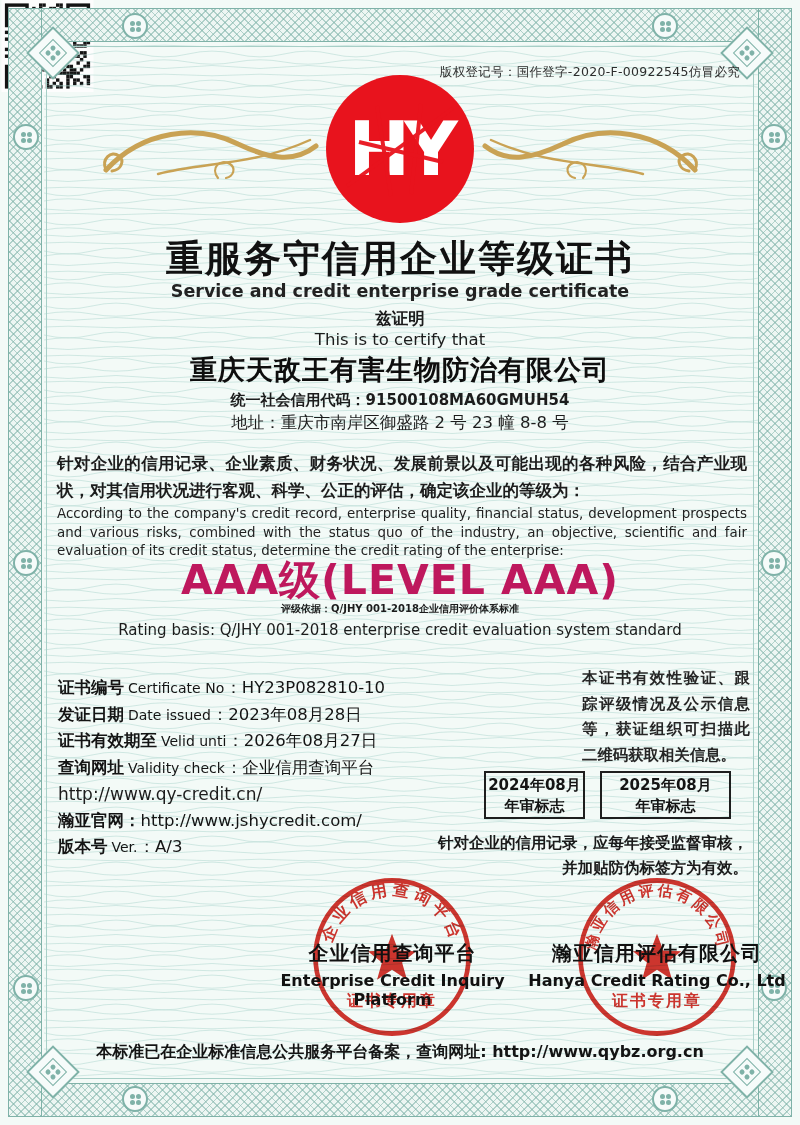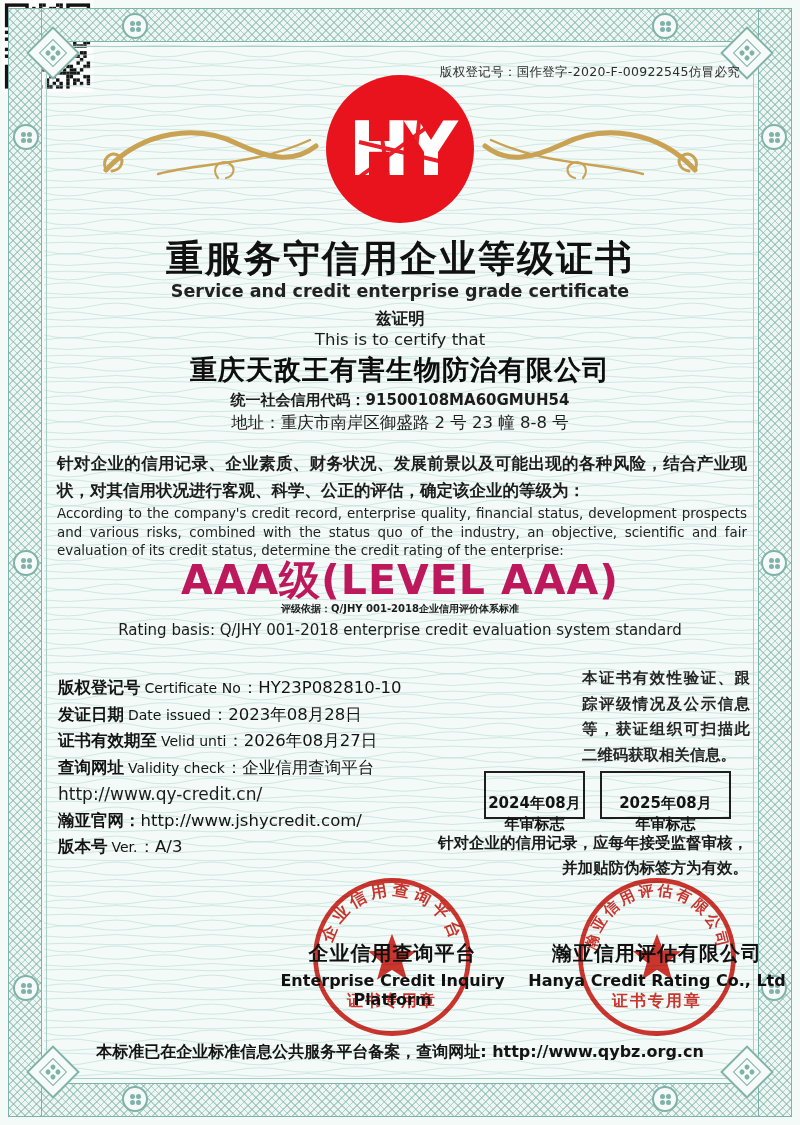--- a/index.html
+++ b/index.html
@@ -55,21 +55,21 @@
   .rating{top:553px;font-size:41px;font-weight:900;letter-spacing:1px}
   .basis-cn{top:602px;font-size:10px;font-weight:600}
   .basis-en{top:621px;font-size:15px;font-weight:500}
   .details{left:58px;top:675px;width:400px}
   .detail-line{font-size:16.5px;font-weight:700;line-height:26.5px;white-space:nowrap;color:#141414}
   .dl-en{font-size:14px;font-weight:400;margin-left:4px}
   .dl-val{font-weight:500;margin-left:1px}
   .detail-url{font-size:17px;font-weight:500;line-height:26.5px}
   .qr{left:469px;top:665px;width:95px;height:92px;z-index:3}
   .qr-note{left:582px;top:666px;width:168px;font-size:15.4px;font-weight:700;line-height:25.5px;text-align:justify;color:#262626}
-  .yearbox{position:absolute;z-index:3;border:2px solid #1e1e1e;text-align:center;font-size:15px;font-weight:600;line-height:21px;padding-top:20px;box-sizing:border-box;color:#141414}
+  .yearbox{position:absolute;z-index:3;border:2px solid #1e1e1e;text-align:center;font-size:15px;font-weight:600;line-height:21px;padding-top:2px;box-sizing:border-box;color:#141414}
   .yb1{left:484px;top:771px;width:101px;height:48px}
   .yb2{left:600px;top:771px;width:131px;height:48px}
   .annual-note{right:52px;top:831px;width:340px;text-align:right;font-size:15.5px;font-weight:600;line-height:25px;color:#1a1a1a}
   .seal{position:absolute;width:170px;height:170px;z-index:4;mix-blend-mode:multiply;opacity:.93}
   .seal.s1{left:307px;top:872px}
   .seal.s2{left:572px;top:872px}
   .org{position:absolute;z-index:5;text-align:center}
   .org .ncn{font-size:20px;font-weight:800;letter-spacing:1px;color:#111}
   .org .nen{font-size:16px;font-weight:600;margin-top:4px;color:#111}
   .org.o1{left:240px;top:940px;width:305px}
@@ -381,21 +381,21 @@
   
   <div class="abs para-cn">针对企业的信用记录、企业素质、财务状况、发展前景以及可能出现的各种风险，结合产业现状，对其信用状况进行客观、科学、公正的评估，确定该企业的等级为：</div>
   <div class="abs para-en">According to the company's credit record, enterprise quality, financial status, development prospects and various risks, combined with the status quo of the industry, an objective, scientific and fair evaluation of its credit status, determine the credit rating of the enterprise:</div>
   <div class="abs center rating" style="color:#be185d">AAA级(LEVEL AAA)</div>
   <div class="abs center basis-cn">评级依据：Q/JHY 001-2018企业信用评价体系标准</div>
   <div class="abs center basis-en">Rating basis: Q/JHY 001-2018 enterprise credit evaluation system standard</div>
 
   
   <div class="abs details">
     <div class="detail-line">
-      <span class="dl-cn">版权登记号</span><span class="dl-en">Certificate No</span><span class="dl-val">：HY23P082810-10</span>
+      <span class="dl-cn">证书编号</span><span class="dl-en">Certificate No</span><span class="dl-val">：HY23P082810-10</span>
     </div>
     <div class="detail-line">
       <span class="dl-cn">发证日期</span><span class="dl-en">Date issued</span><span class="dl-val">：2023年08月28日</span>
     </div>
     <div class="detail-line">
       <span class="dl-cn">证书有效期至</span><span class="dl-en">Velid unti</span><span class="dl-val">：2026年08月27日</span>
     </div>
     <div class="detail-line">
       <span class="dl-cn">查询网址</span><span class="dl-en">Validity check</span><span class="dl-val">：企业信用查询平台</span>
     </div>

